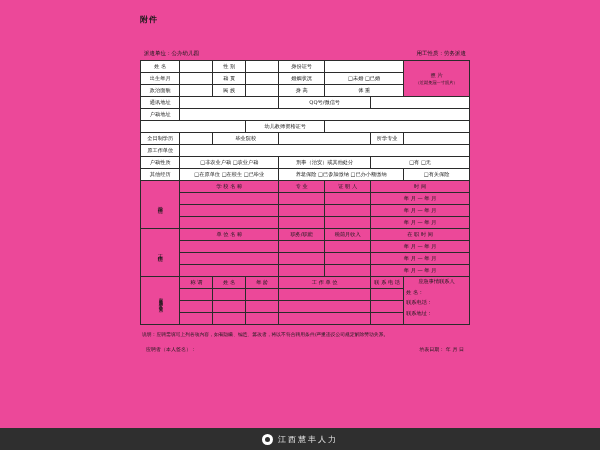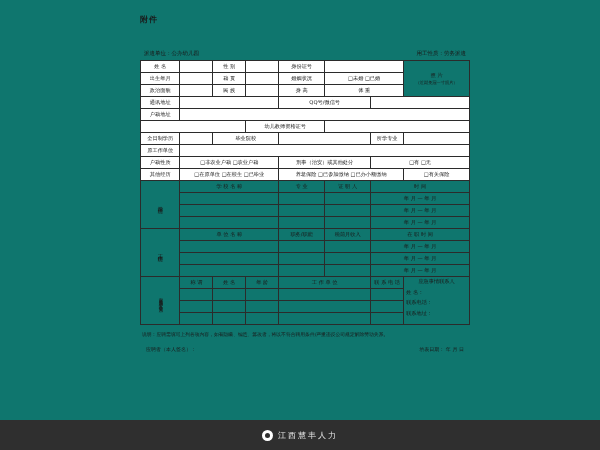--- a/index.html
+++ b/index.html
@@ -8,21 +8,21 @@
     background:#ffffff;
     font-family:"DejaVu Sans","Liberation Sans",sans-serif;
     color:#1a1a1a;
     overflow:hidden;
     position:relative;
   }
   .page{
     position:absolute;
     left:0;top:0;
     width:600px;height:450px;
-    background:#0f766e;
+    background:#ec4899;
   }
   .attach{
     position:absolute;
     left:140px;top:14px;
     font-size:8px;
     font-weight:bold;
     letter-spacing:1px;
   }
   .doc-title{
     position:absolute;
@@ -91,21 +91,21 @@
     width:330px;
     font-size:5px;
     display:flex;
     justify-content:space-between;
     padding:0 6px;
     box-sizing:border-box;
   }
   .footer{
     position:absolute;
     left:0;bottom:0;
-    width:600px;height:30px;
+    width:600px;height:22px;
     background:#2f2f2f;
     display:flex;
     align-items:center;
     justify-content:center;
     gap:5px;
   }
   .footer .logo{
     width:11px;height:11px;
     border-radius:50%;
     background:#ffffff;

